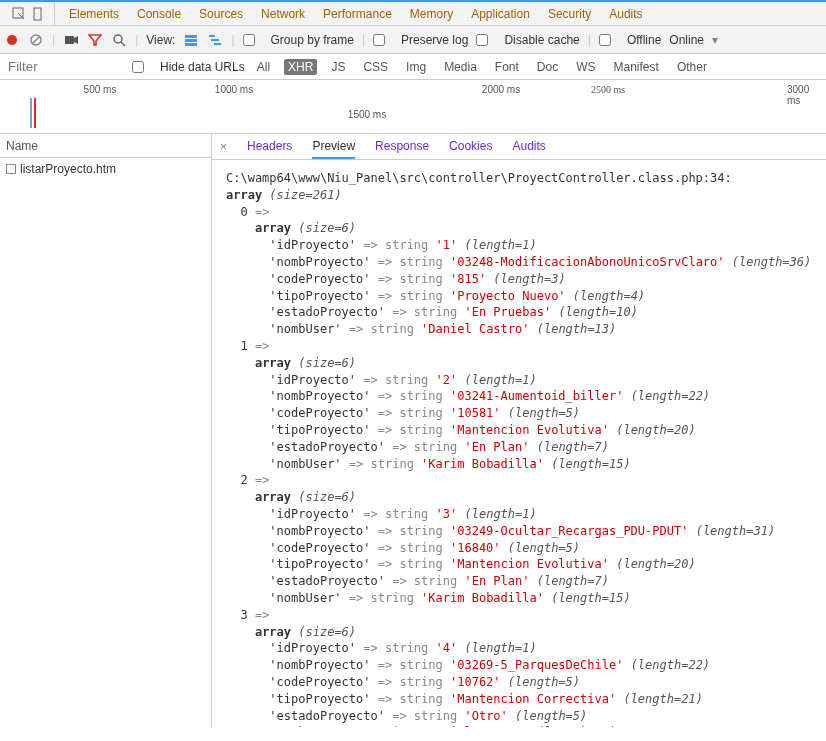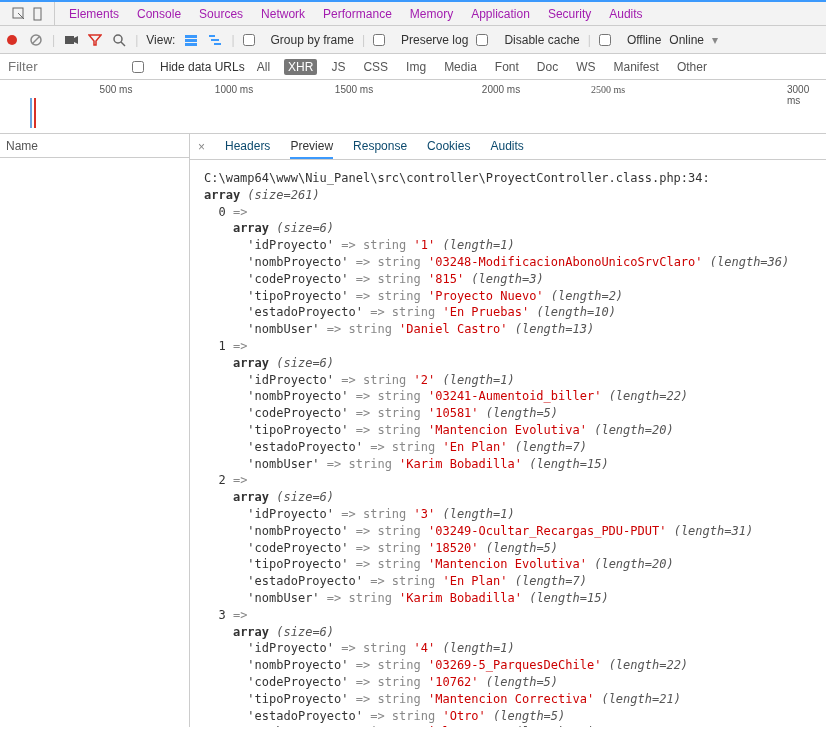--- a/index.html
+++ b/index.html
@@ -1,40 +1,40 @@
 <!DOCTYPE html>
 <html><head>
 <meta charset="utf-8">
 <style>
 * { box-sizing: border-box; margin: 0; padding: 0; }
 body { font-family: "Segoe UI", Arial, sans-serif; font-size: 12px; color: #333; background: #fff; width: 826px; }
 .top-bar { height: 26px; background: #f3f3f3; border-bottom: 1px solid #ccc; display: flex; align-items: center; padding: 0 4px; }
 .top-bar .icon-group { display: flex; gap: 6px; align-items: center; padding: 0 8px; border-right: 1px solid #ccc; height: 100%; }
 .tabs { display: flex; gap: 18px; padding: 0 14px; height: 100%; align-items: center; }
-.tab { color: #a21caf; cursor: pointer; }
+.tab { color: #a16207; cursor: pointer; }
 .toolbar { height: 28px; background: #f3f3f3; border-bottom: 1px solid #ccc; display: flex; align-items: center; padding: 0 4px; gap: 8px; }
 .toolbar .tool-icon { width: 16px; height: 16px; display: flex; align-items: center; justify-content: center; }
 .filter-bar { height: 26px; background: #fff; border-bottom: 1px solid #ccc; display: flex; align-items: center; padding: 0 4px; gap: 8px; }
 .filter-input { border: none; padding: 2px 4px; color: #999; width: 120px; }
 .filter-types { display: flex; gap: 10px; align-items: center; color: #555; }
 .type-chip { padding: 1px 4px; cursor: pointer; }
 .type-chip.selected { background: #777; color: #fff; border-radius: 2px; }
 .timeline { height: 54px; border-bottom: 1px solid #ccc; position: relative; background: #fff; overflow: hidden; }
 .timeline .tick { position: absolute; top: 4px; font-size: 10px; color: #555; transform: translateX(-50%); }
 .timeline .bars { position: absolute; top: 18px; left: 30px; display: flex; gap: 2px; }
 .timeline .bar { width: 2px; height: 30px; }
 .main { display: flex; height: 593px; }
-.sidebar { width: 190px; border-right: 1px solid #ccc; }
+.sidebar { width: 212px; border-right: 1px solid #ccc; }
 .sidebar-header { height: 24px; border-bottom: 1px solid #ccc; display: flex; align-items: center; padding: 0 6px; color: #555; }
 .file-row { height: 22px; display: flex; align-items: center; padding: 0 6px; gap: 4px; color: #333; cursor: pointer; }
 .file-row .dot { width: 10px; height: 10px; border: 1px solid #888; background: #fff; }
 .detail { flex: 1; display: flex; flex-direction: column; }
 .detail-tabs { height: 26px; border-bottom: 1px solid #ccc; display: flex; align-items: center; padding: 0 8px; gap: 20px; }
 .detail-tabs .close-x { color: #888; cursor: pointer; }
-.dtab { color: #0c4a6e; cursor: pointer; padding: 4px 0; }
+.dtab { color: #6d28d9; cursor: pointer; padding: 4px 0; }
 .dtab.active { color: #333; border-bottom: 2px solid #3b99fc; }
 .preview-pane { flex: 1; overflow: auto; padding: 10px 14px; font-family: Consolas, monospace; font-size: 12px; color: #333; white-space: pre; line-height: 1.4; }
 .kw-array { font-weight: bold; }
 .kw-info { font-style: italic; color: #555; }
 .kw-type { color: #888; font-size: 12px; }
 .kw-str { color: #cc0000; }
 .checkbox-wrap { display: flex; align-items: center; gap: 16px; }
 .checkbox-wrap input { margin: 0; }
 input[type=checkbox] { width: 12px; height: 12px; }
 svg { display: block; }
@@ -155,73 +155,77 @@
       <span class="type-chip">Font</span>
       <span class="type-chip">Doc</span>
       <span class="type-chip">WS</span>
       <span class="type-chip">Manifest</span>
       <span class="type-chip">Other</span>
     </div>
 </div>
 
 <div class="timeline">
   <div id="ticks">
-      <div class="tick" style="left: 116px;">500 ms</div>
+      <div class="tick" style="left: 100px;">500 ms</div>
       <div class="tick" style="left: 234px;">1000 ms</div>
-      <div class="tick" style="left: 354px;">1500 ms</div>
+      <div class="tick" style="left: 367px; margin-top: 25px;">1500 ms</div>
       <div class="tick" style="left: 501px;">2000 ms</div>
       <div class="tick" style="left: 608px; font-family: Liberation Serif, serif;">2500 ms</div>
       <div class="tick" style="left: 800px;">3000 ms</div>
     </div>
   <div class="bars">
     <div class="bar" style="background:#6aa5e0"></div>
     <div class="bar" style="background:#d93025"></div>
   </div>
 </div>
 
 <div class="main">
   <div class="sidebar">
     <div class="sidebar-header">Name</div>
     <div id="file-list">
+        <div class="file-row">
+          <span class="dot"></span>
+          <span>listarProyecto.htm</span>
+        </div>
       </div>
   </div>
   <div class="detail">
     <div class="detail-tabs">
       <span class="close-x">×</span>
       <span id="detail-tabs-holder" style="display:flex;gap:20px">
           <span class="dtab">Headers</span>
           <span class="dtab active">Preview</span>
           <span class="dtab">Response</span>
           <span class="dtab">Cookies</span>
           <span class="dtab">Audits</span>
         </span>
     </div>
     <div class="preview-pane" id="preview">C:\wamp64\www\Niu_Panel\src\controller\ProyectController.class.php:34:
 <span class="kw-array">array</span> <span class="kw-info">(size=261)</span>
   0 <span style="color:#888">=&gt;</span> 
     <span class="kw-array">array</span> <span class="kw-info">(size=6)</span>
       'idProyecto' <span style="color:#888">=&gt;</span> <span class="kw-type">string</span> <span class="kw-str">'1'</span> <span class="kw-info">(length=1)</span>
       'nombProyecto' <span style="color:#888">=&gt;</span> <span class="kw-type">string</span> <span class="kw-str">'03248-ModificacionAbonoUnicoSrvClaro'</span> <span class="kw-info">(length=36)</span>
       'codeProyecto' <span style="color:#888">=&gt;</span> <span class="kw-type">string</span> <span class="kw-str">'815'</span> <span class="kw-info">(length=3)</span>
-      'tipoProyecto' <span style="color:#888">=&gt;</span> <span class="kw-type">string</span> <span class="kw-str">'Proyecto Nuevo'</span> <span class="kw-info">(length=2)</span>
+      'tipoProyecto' <span style="color:#888">=&gt;</span> <span class="kw-type">string</span> <span class="kw-str">'Proyecto Nuevo'</span> <span class="kw-info">(length=4)</span>
       'estadoProyecto' <span style="color:#888">=&gt;</span> <span class="kw-type">string</span> <span class="kw-str">'En Pruebas'</span> <span class="kw-info">(length=10)</span>
       'nombUser' <span style="color:#888">=&gt;</span> <span class="kw-type">string</span> <span class="kw-str">'Daniel Castro'</span> <span class="kw-info">(length=13)</span>
   1 <span style="color:#888">=&gt;</span> 
     <span class="kw-array">array</span> <span class="kw-info">(size=6)</span>
       'idProyecto' <span style="color:#888">=&gt;</span> <span class="kw-type">string</span> <span class="kw-str">'2'</span> <span class="kw-info">(length=1)</span>
       'nombProyecto' <span style="color:#888">=&gt;</span> <span class="kw-type">string</span> <span class="kw-str">'03241-Aumentoid_biller'</span> <span class="kw-info">(length=22)</span>
       'codeProyecto' <span style="color:#888">=&gt;</span> <span class="kw-type">string</span> <span class="kw-str">'10581'</span> <span class="kw-info">(length=5)</span>
       'tipoProyecto' <span style="color:#888">=&gt;</span> <span class="kw-type">string</span> <span class="kw-str">'Mantencion Evolutiva'</span> <span class="kw-info">(length=20)</span>
       'estadoProyecto' <span style="color:#888">=&gt;</span> <span class="kw-type">string</span> <span class="kw-str">'En Plan'</span> <span class="kw-info">(length=7)</span>
       'nombUser' <span style="color:#888">=&gt;</span> <span class="kw-type">string</span> <span class="kw-str">'Karim Bobadilla'</span> <span class="kw-info">(length=15)</span>
   2 <span style="color:#888">=&gt;</span> 
     <span class="kw-array">array</span> <span class="kw-info">(size=6)</span>
       'idProyecto' <span style="color:#888">=&gt;</span> <span class="kw-type">string</span> <span class="kw-str">'3'</span> <span class="kw-info">(length=1)</span>
       'nombProyecto' <span style="color:#888">=&gt;</span> <span class="kw-type">string</span> <span class="kw-str">'03249-Ocultar_Recargas_PDU-PDUT'</span> <span class="kw-info">(length=31)</span>
-      'codeProyecto' <span style="color:#888">=&gt;</span> <span class="kw-type">string</span> <span class="kw-str">'18520'</span> <span class="kw-info">(length=5)</span>
+      'codeProyecto' <span style="color:#888">=&gt;</span> <span class="kw-type">string</span> <span class="kw-str">'16840'</span> <span class="kw-info">(length=5)</span>
       'tipoProyecto' <span style="color:#888">=&gt;</span> <span class="kw-type">string</span> <span class="kw-str">'Mantencion Evolutiva'</span> <span class="kw-info">(length=20)</span>
       'estadoProyecto' <span style="color:#888">=&gt;</span> <span class="kw-type">string</span> <span class="kw-str">'En Plan'</span> <span class="kw-info">(length=7)</span>
       'nombUser' <span style="color:#888">=&gt;</span> <span class="kw-type">string</span> <span class="kw-str">'Karim Bobadilla'</span> <span class="kw-info">(length=15)</span>
   3 <span style="color:#888">=&gt;</span> 
     <span class="kw-array">array</span> <span class="kw-info">(size=6)</span>
       'idProyecto' <span style="color:#888">=&gt;</span> <span class="kw-type">string</span> <span class="kw-str">'4'</span> <span class="kw-info">(length=1)</span>
       'nombProyecto' <span style="color:#888">=&gt;</span> <span class="kw-type">string</span> <span class="kw-str">'03269-5_ParquesDeChile'</span> <span class="kw-info">(length=22)</span>
       'codeProyecto' <span style="color:#888">=&gt;</span> <span class="kw-type">string</span> <span class="kw-str">'10762'</span> <span class="kw-info">(length=5)</span>
       'tipoProyecto' <span style="color:#888">=&gt;</span> <span class="kw-type">string</span> <span class="kw-str">'Mantencion Correctiva'</span> <span class="kw-info">(length=21)</span>
       'estadoProyecto' <span style="color:#888">=&gt;</span> <span class="kw-type">string</span> <span class="kw-str">'Otro'</span> <span class="kw-info">(length=5)</span>

